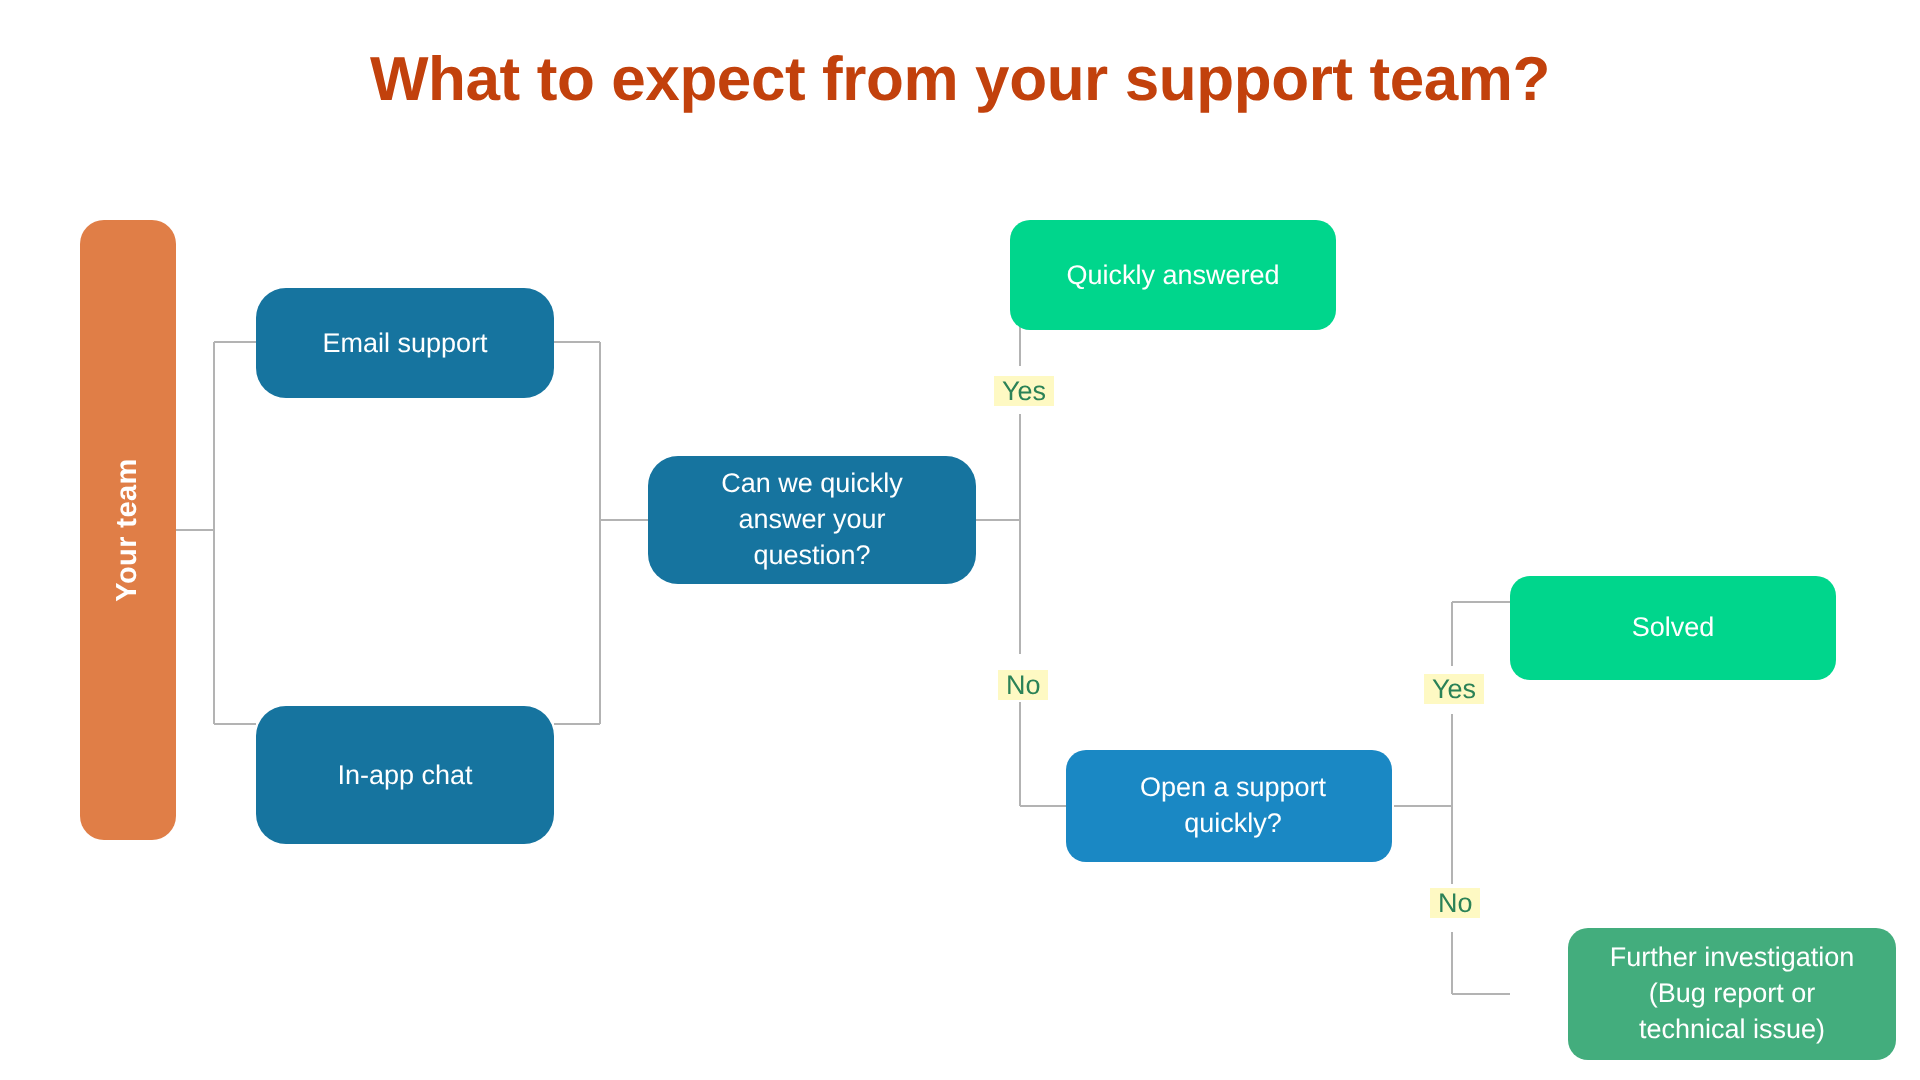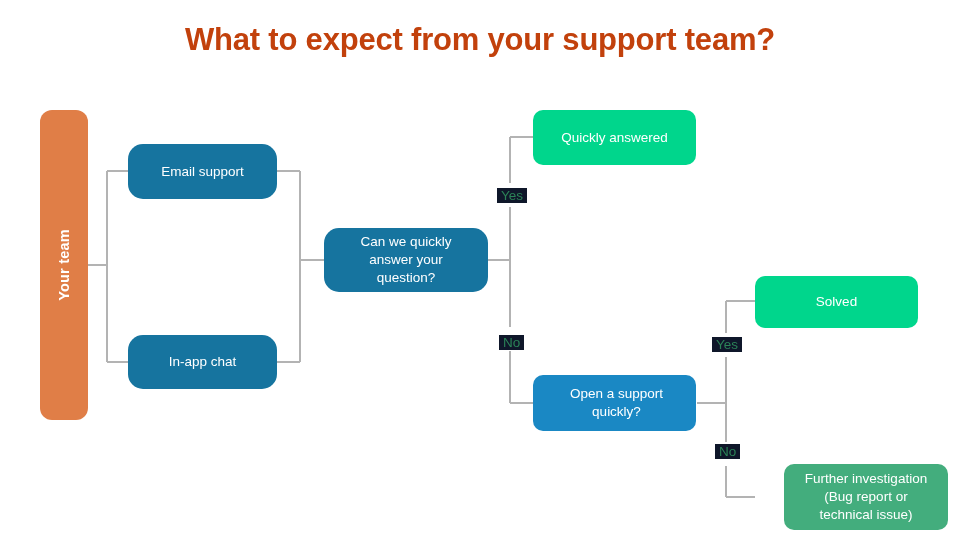--- a/index.html
+++ b/index.html
@@ -87,21 +87,21 @@
     font-weight: bold;
     letter-spacing: 0.2px;
   }
 
   
   .edge-label {
     position: absolute;
     color: #2b8257;
     font-size: 13.5px;
     z-index: 4;
-    background: #0f172a;
+    background: #fef9c3;
     padding: 0 4px;
     white-space: nowrap;
     text-align: center;
   }
 </style>
 </head>
 <body>
 
 <div id="canvas">
 
@@ -141,40 +141,40 @@
   </svg>
 
   <div class="team-bar">
     <span class="vlabel">Your team</span>
   </div>
 
   <div class="node dark-blue" style="left:128px; top:144px; width:149px; height:55px;">
     <span>Email support</span>
   </div>
 
-  <div class="node dark-blue" style="left:128px; top:335px; width:149px; height:54px;">
+  <div class="node dark-blue" style="left:128px; top:353px; width:149px; height:69px;">
     <span>In-app chat</span>
   </div>
 
   <div class="node dark-blue" style="left:324px; top:228px; width:164px; height:64px; flex-direction:column;">
     <span>Can we quickly</span>
     <span>answer your</span>
     <span>question?</span>
   </div>
 
-  <div class="node bright-green" style="left:533px; top:110px; width:163px; height:55px;">
+  <div class="node bright-green" style="left:505px; top:110px; width:163px; height:55px;">
     <span>Quickly answered</span>
   </div>
 
   <div class="node mid-blue" style="left:533px; top:375px; width:163px; height:56px; flex-direction:column;padding-left:12px;">
     <span>Open a support</span>
     <span>quickly?</span>
   </div>
 
-  <div class="node bright-green" style="left:755px; top:276px; width:163px; height:52px;">
+  <div class="node bright-green" style="left:755px; top:288px; width:163px; height:52px;">
     <span>Solved</span>
   </div>
 
   <div class="node muted-green" style="left:784px; top:464px; width:164px; height:66px; flex-direction:column;">
     <span>Further investigation</span>
     <span>(Bug report or</span>
     <span>technical issue)</span>
   </div>
 
   <div class="edge-label" style="left:497px; top:188px;">Yes</div>

